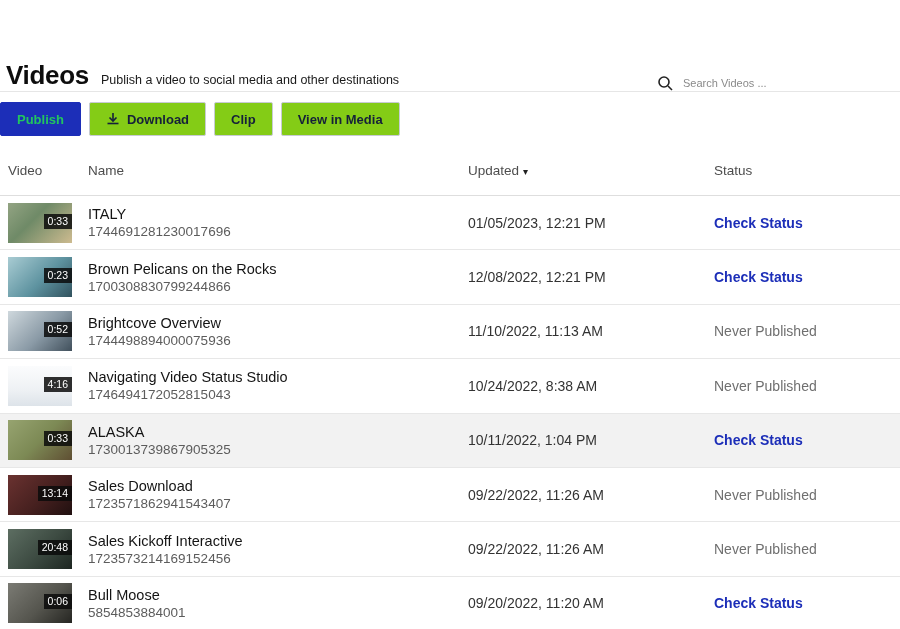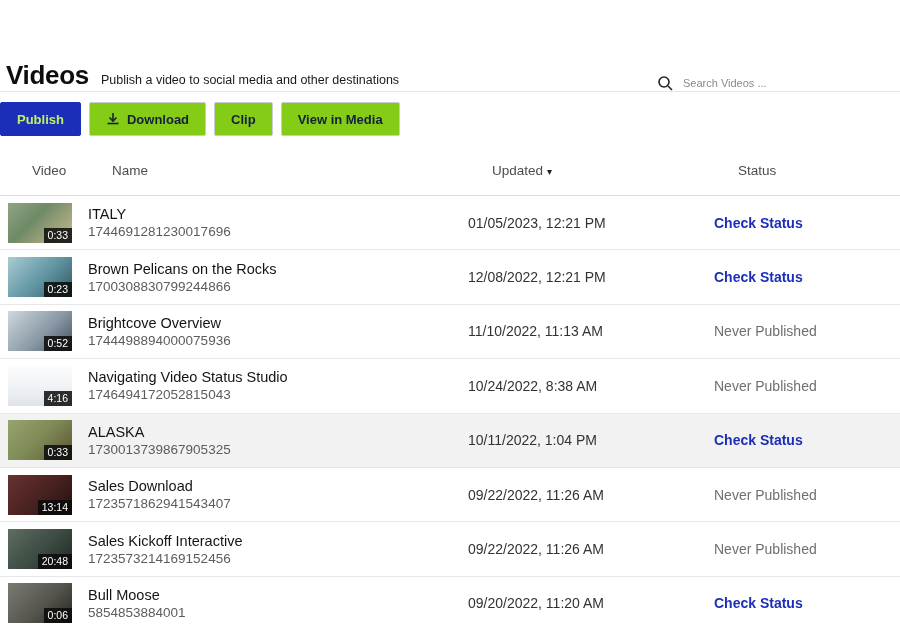--- a/index.html
+++ b/index.html
@@ -22,39 +22,39 @@
   }
   .search-input::placeholder { color: #8a8a8a; }
 
   
   .toolbar { display: flex; align-items: center; gap: 8px; padding: 10px 0 10px 0; margin-top: 0; }
   .btn {
     height: 34px; padding: 0 16px; font-size: 13px; font-weight: bold;
     border-radius: 2px; cursor: pointer; display: inline-flex; align-items: center; gap: 7px;
     font-family: "Liberation Sans", sans-serif;
   }
-  .btn-primary { background: #1c2eb8; color: #bef264; border: 1px solid #1c2eb8; }
+  .btn-primary { background: #1c2eb8; color: #22c55e; border: 1px solid #1c2eb8; }
   .btn-secondary { background: #84cc16; color: #15203a; border: 1px solid #c7cbd3; }
 
   
   .video-table { width: 100%; }
   .t-row {
     display: grid; grid-template-columns: 80px 380px 246px 1fr;
     align-items: center; padding-left: 8px; border-bottom: 1px solid #e7e7e7;
   }
   .t-head { height: 50px; border-bottom: 1px solid #dedede; }
-  .t-head .cell { font-size: 13.5px; color: #4d4d4d; margin-left: 24px; }
+  .t-head .cell { font-size: 13.5px; color: #4d4d4d; }
   .body-row { height: 54.4px; background: #ffffff; }
   .body-row.selected { background: #f2f2f2; }
   .cell { padding-right: 10px; }
   .sort-arrow { font-size: 10px; color: #222; margin-left: 4px; }
 
   .thumb-wrap { position: relative; width: 64px; height: 40px; overflow: hidden; background: #888; }
   .duration-badge {
-    position: absolute; right: 0; bottom: 0; background: rgba(10,10,10,0.85);
+    position: absolute; right: 0; bottom: 14px; background: rgba(10,10,10,0.85);
     color: #fff; font-size: 10.5px; padding: 1px 4px; line-height: 13px;
   }
   .name-cell { display: flex; flex-direction: column; gap: 2px; }
   .video-name { font-size: 14.5px; color: #141414; }
   .video-id { font-size: 13.5px; color: #5c5c5c; }
   .video-updated { font-size: 14px; color: #333333; }
   .status-link { font-size: 14px; font-weight: bold; color: #1c2eb8; cursor: pointer; text-decoration: none; }
   .status-muted { font-size: 14px; color: #6f6f6f; }
 </style>
 </head>

